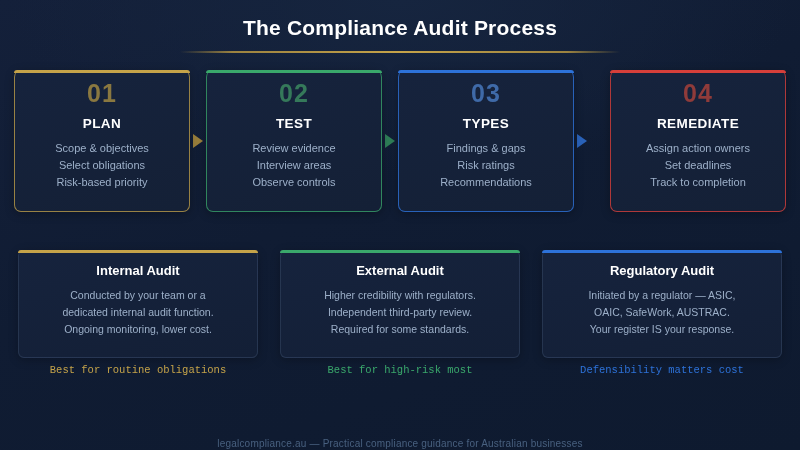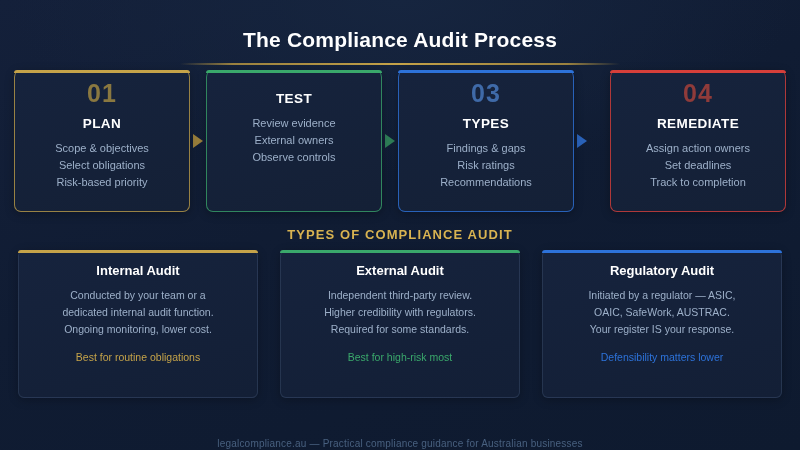--- a/index.html
+++ b/index.html
@@ -13,21 +13,21 @@
 
   #page {
     position:relative;
     width:800px; height:450px;
     background:
       radial-gradient(ellipse 70% 55% at 50% 0%, #16253f 0%, rgba(22,37,63,0) 70%),
       linear-gradient(160deg, #14203a 0%, #101c33 45%, #0e1a2f 100%);
   }
 
   
-  .header { padding-top:28px; text-align:center; }
+  .header { padding-top:16px; text-align:center; }
   .title {
     font-size:21px; font-weight:bold; color:#ffffff;
     letter-spacing:.2px;
   }
   .title-rule {
     width:440px; height:2px; margin:11px auto 0;
     background:linear-gradient(to right,
       rgba(197,163,73,0) 0%, #9c8340 12%, #c5a349 50%, #9c8340 88%, rgba(197,163,73,0) 100%);
   }
 
@@ -86,21 +86,21 @@
   
   .types-heading {
     position:absolute; top:227px; left:0; width:100%;
     text-align:center; font-size:13px; font-weight:bold;
     color:#d9b košt;
     color:#d8b351; letter-spacing:1.1px;
   }
 
   .types-row {
     position:absolute; top:250px; left:18px;
-    width:764px; height:148px;
+    width:764px; height:108px;
     display:flex; justify-content:space-between;
   }
   .type-card {
     position:relative; width:240px;
     background:linear-gradient(165deg, #16233d 0%, #131f36 100%);
     border:1px solid rgba(120,150,190,.18);
     border-top:none;
     border-radius:6px;
     padding:13px 10px 0;
     text-align:center;
@@ -112,21 +112,21 @@
     background:var(--accent);
   }
   .type-title {
     font-size:13px; font-weight:bold; color:#ffffff;
   }
   .type-lines { margin-top:9px; }
   .type-lines li {
     list-style:none; font-size:10.5px; color:#9db0c9; line-height:17px;text-align:center;
   }
   .type-tag {
-    margin-top:13px; font-size:10.5px; color:var(--accent);
+    margin-top:26px; font-size:10.5px; color:var(--accent);font-family:Liberation Mono, monospace;
   }
 
   
   .footer {
     position:absolute; bottom:1px; left:0; width:100%;
     text-align:center; font-size:10px; color:#4d6established;
     color:#4d6casting;
     color:#48607f; letter-spacing:.2px;
   }
 </style>
@@ -147,24 +147,25 @@
         <ul class="step-items">
           <li>Scope &amp; objectives</li>
           <li>Select obligations</li>
           <li>Risk-based priority</li>
         </ul>
       </div>
       <div class="arrow">
         <i style="--arrow: #9a7f3c;"></i>
       </div>
       <div class="step-card green" style="--accent: #3aa86b; --num: #35795a;">
+        <div class="step-num">02</div>
         <div class="step-name">TEST</div>
         <ul class="step-items">
           <li>Review evidence</li>
-          <li>External owners</li>
+          <li>Interview areas</li>
           <li>Observe controls</li>
         </ul>
       </div>
       <div class="arrow">
         <i style="--arrow: #2f7f58;"></i>
       </div>
       <div class="step-card blue" style="--accent: #2d72d9; --num: #3f6aa8;">
         <div class="step-num">03</div>
         <div class="step-name">TYPES</div>
         <ul class="step-items">
@@ -180,47 +181,46 @@
         <div class="step-num">04</div>
         <div class="step-name">REMEDIATE</div>
         <ul class="step-items">
           <li>Assign action owners</li>
           <li>Set deadlines</li>
           <li>Track to completion</li>
         </ul>
       </div>
     </div>
 
-  <div class="types-heading">TYPES OF COMPLIANCE AUDIT</div>
 
   <div class="types-row">
       <div class="type-card" style="--accent: #c5a349;">
         <div class="type-title">Internal Audit</div>
         <ul class="type-lines">
           <li>Conducted by your team or a</li>
           <li>dedicated internal audit function.</li>
           <li>Ongoing monitoring, lower cost.</li>
         </ul>
         <div class="type-tag">Best for routine obligations</div>
       </div>
       <div class="type-card" style="--accent: #3aa86b;">
         <div class="type-title">External Audit</div>
         <ul class="type-lines">
+          <li>Higher credibility with regulators.</li>
           <li>Independent third-party review.</li>
-          <li>Higher credibility with regulators.</li>
           <li>Required for some standards.</li>
         </ul>
         <div class="type-tag">Best for high-risk most</div>
       </div>
       <div class="type-card" style="--accent: #2d72d9;">
         <div class="type-title">Regulatory Audit</div>
         <ul class="type-lines">
           <li>Initiated by a regulator — ASIC,</li>
           <li>OAIC, SafeWork, AUSTRAC.</li>
           <li>Your register IS your response.</li>
         </ul>
-        <div class="type-tag">Defensibility matters lower</div>
+        <div class="type-tag">Defensibility matters cost</div>
       </div>
     </div>
 
   <div class="footer">legalcompliance.au — Practical compliance guidance for Australian businesses</div>
 
 </div>
 
 </body></html>

